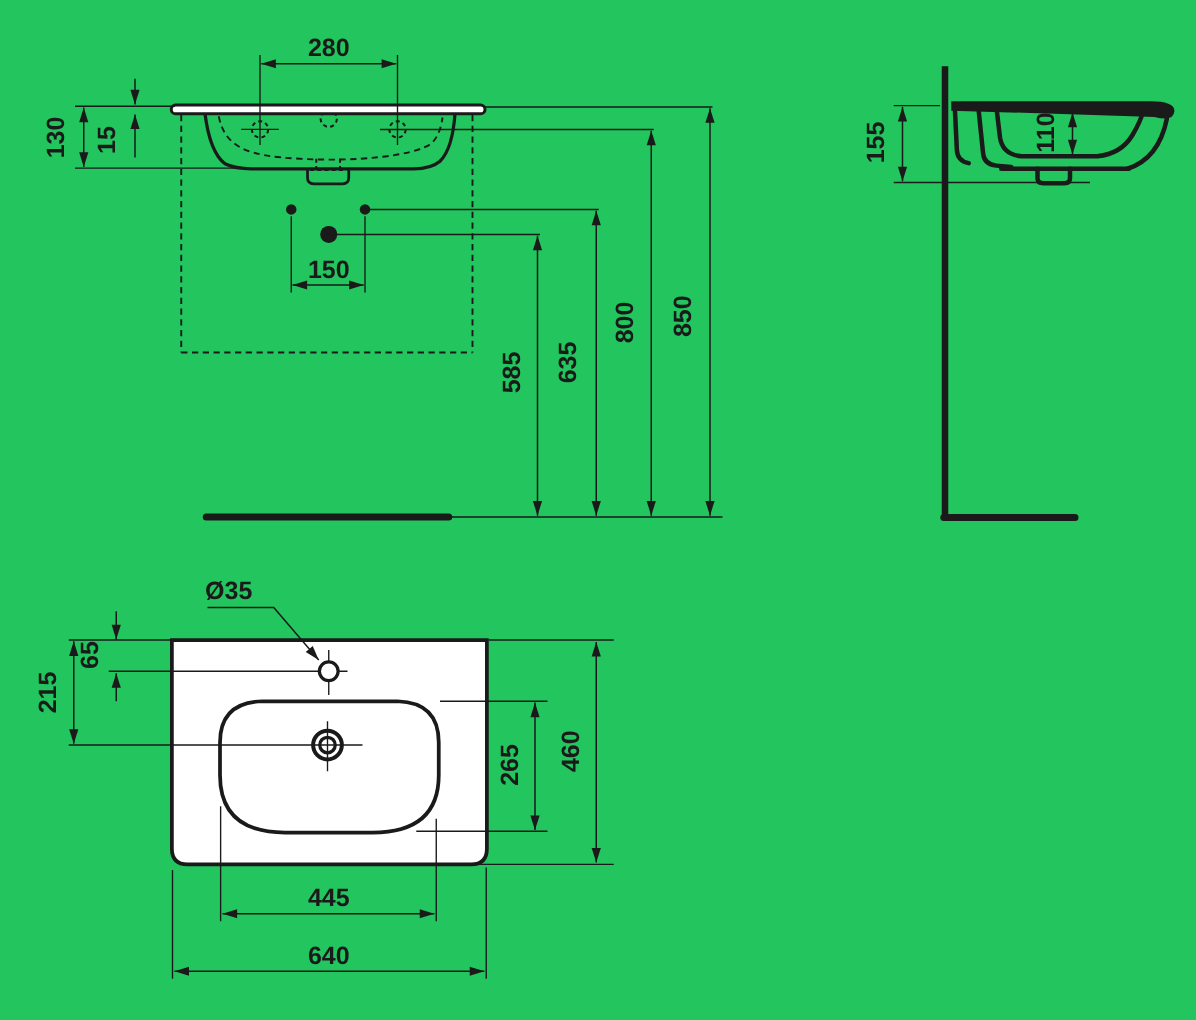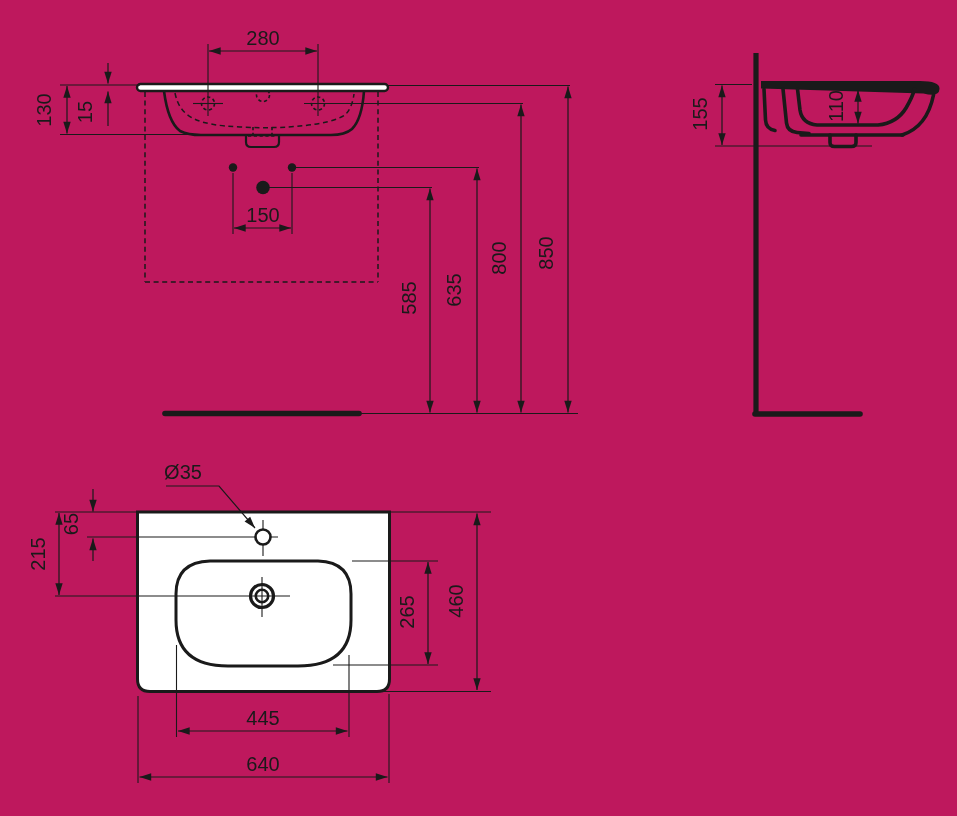--- a/index.html
+++ b/index.html
@@ -1,17 +1,17 @@
 <!DOCTYPE html>
 <html><head>
 <meta charset="utf-8">
 <style>
   html,body{margin:0;padding:0;background:#ffffff;}
-  #stage{position:relative;width:957px;height:816px;background:#be185d;overflow:hidden;
-         font-family:"Liberation Sans", sans-serif;}
+  #stage{position:relative;width:957px;height:816px;background:#22c55e;overflow:hidden;
+         font-family:"Liberation Sans", sans-serif;font-weight:bold;}
   svg{display:block;}
   .obj   {stroke:#1a1a1a;fill:none;stroke-width:2.6;stroke-linecap:round;}
   .objthin{stroke:#1a1a1a;fill:none;stroke-width:2.2;}
   .heavy {stroke:#1a1a1a;fill:none;stroke-width:5.2;}
   .heavyr{stroke:#1a1a1a;fill:none;stroke-width:5.6;stroke-linecap:round;}
   .dim   {stroke:#1a1a1a;fill:none;stroke-width:1.2;}
   .ext   {stroke:#1a1a1a;fill:none;stroke-width:1.1;}
   .dash  {stroke:#1a1a1a;fill:none;stroke-width:1.5;stroke-dasharray:5 3.6;}
   .dashf {stroke:#1a1a1a;fill:none;stroke-width:1.6;stroke-dasharray:3.2 2.6;}
   .fill  {fill:#1a1a1a;stroke:none;}

